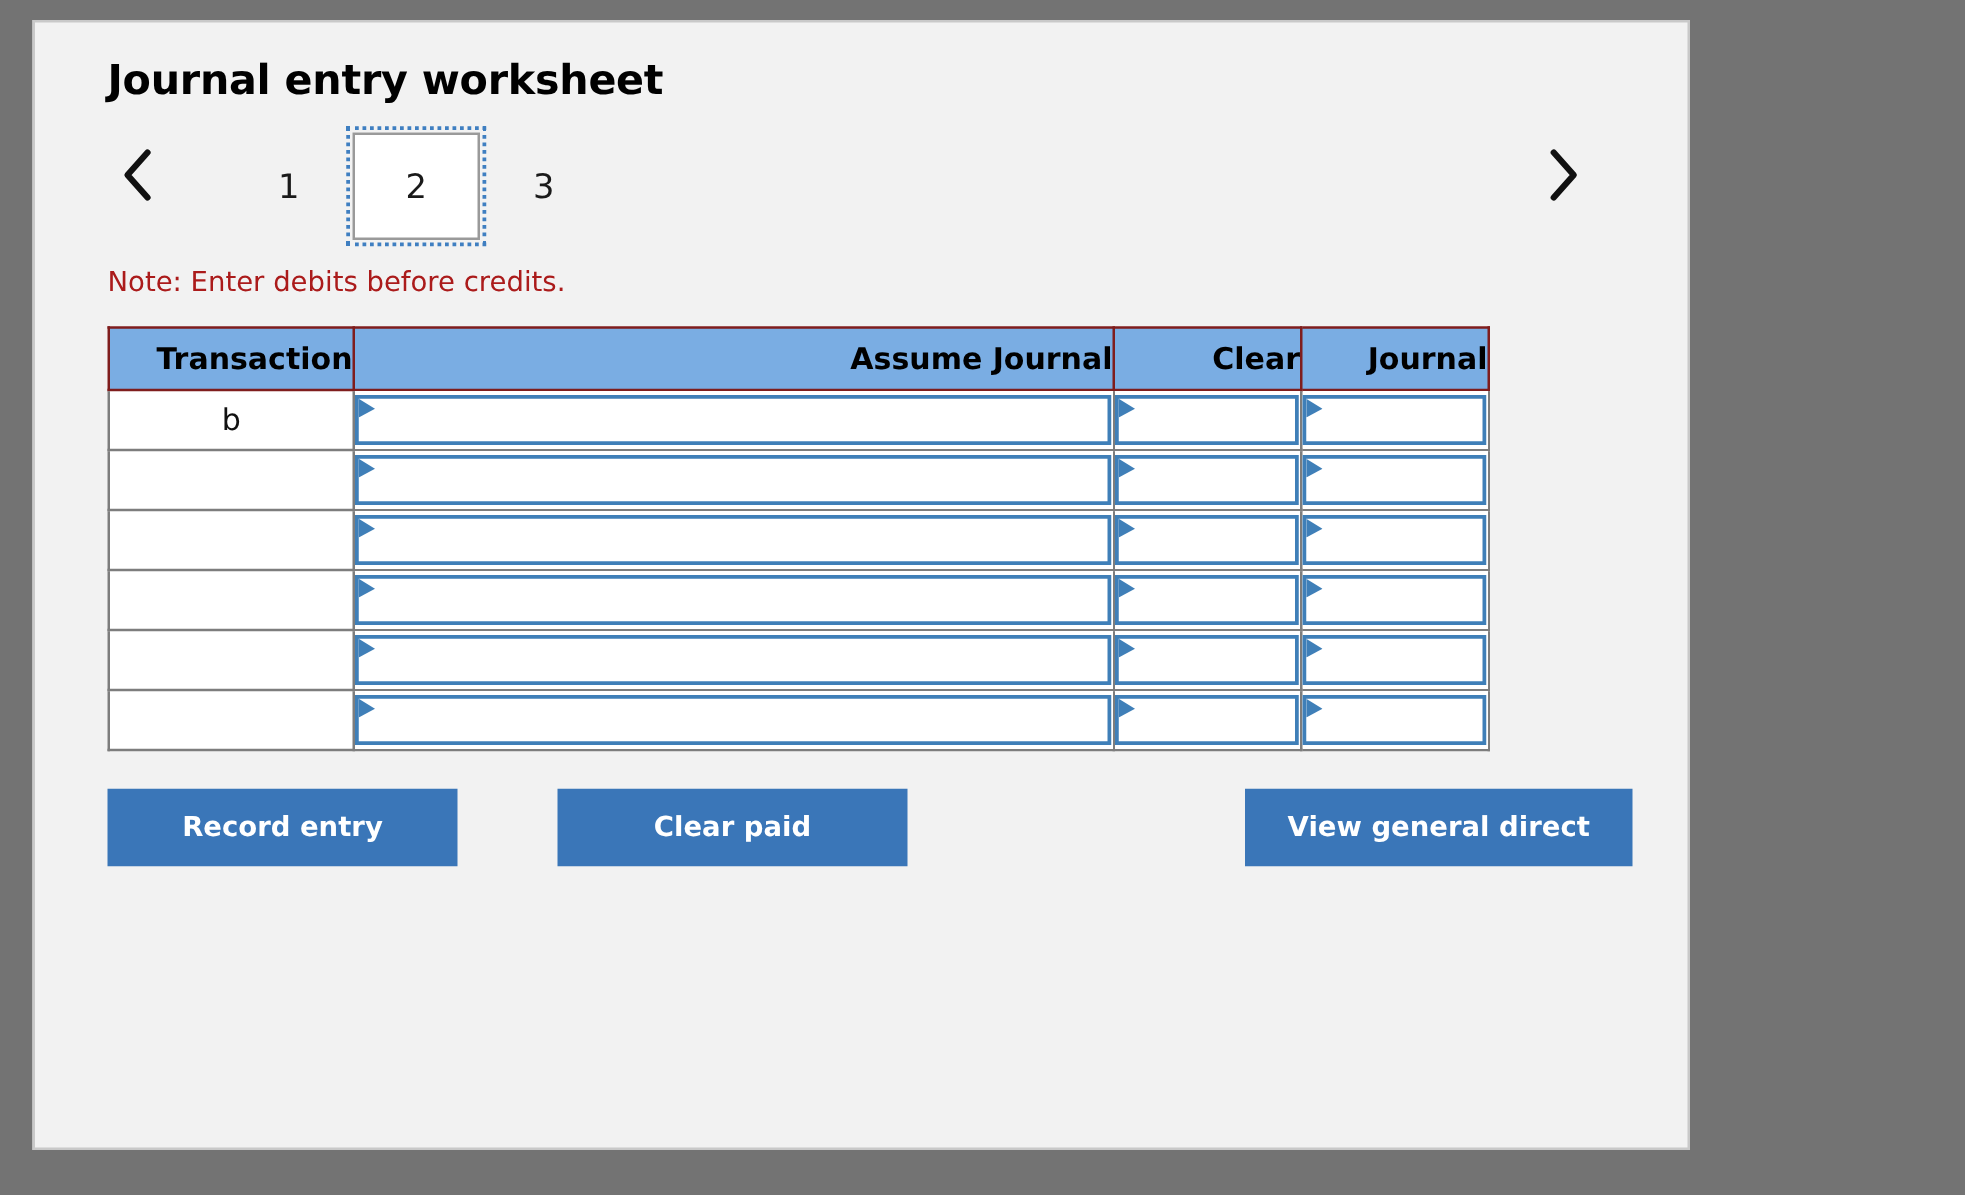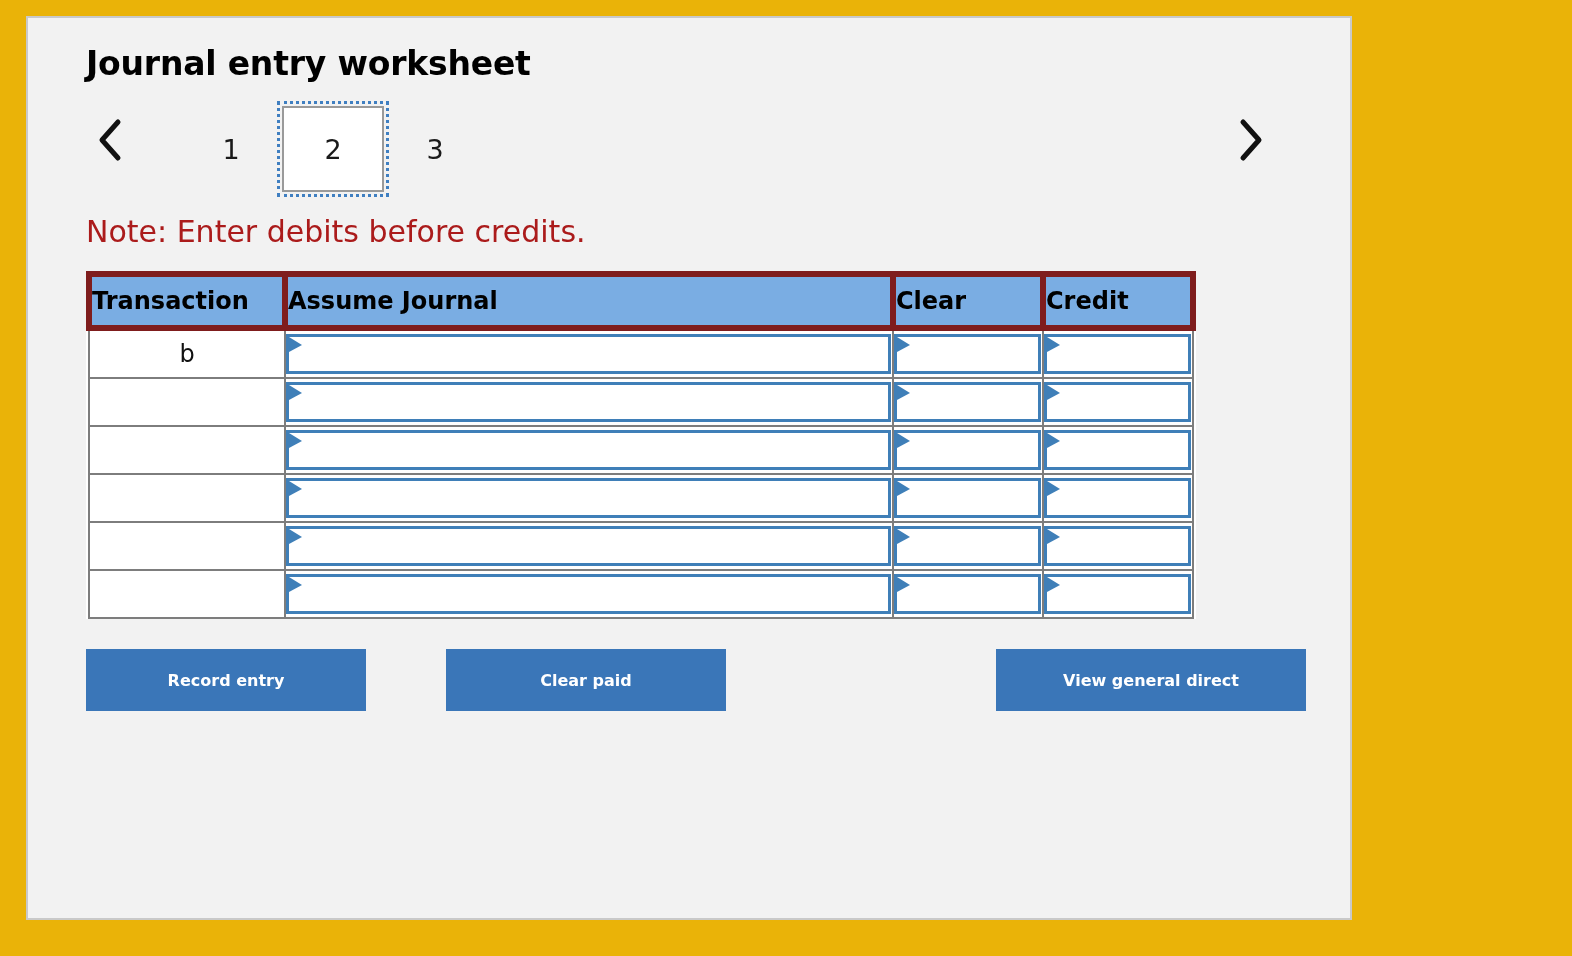--- a/index.html
+++ b/index.html
@@ -5,21 +5,21 @@
   html, body {
     margin: 0;
     padding: 0;
     background: #ffffff;
     font-family: "DejaVu Sans", "Liberation Sans", sans-serif;
   }
   #page {
     position: relative;
     width: 1572px;
     height: 956px;
-    background: #eab308;
+    background: #737373;
     overflow: hidden;
   }
   .panel {
     position: absolute;
     left: 26px;
     top: 16px;
     width: 1326px;
     height: 904px;
     background: #f2f2f2;
     border: 2px solid #c9c9c9;
@@ -102,41 +102,41 @@
   .desc-text {
     padding: 26px 30px 0 28px;
     font-size: 25px;
     line-height: 36px;
     color: #111111;
   }
 
   .note {
     margin-top: 16px;
     margin-left: 2px;
-    font-size: 30px;
+    font-size: 22px;
     color: #ab1b1b;
   }
 
   
   .jtable {
     margin-top: 22px;
     margin-left: 2px;
     width: 1102px;
     border-collapse: collapse;
     table-layout: fixed;
     background: #ffffff;
   }
   .jtable th {
     background: #7aade3;
-    border: 6px solid #7f1d1d;
+    border: 2px solid #7f1d1d;
     height: 48px;
     font-size: 24px;
     font-weight: bold;
     color: #000000;
-    text-align: left;
+    text-align: right;
     padding: 0;
   }
   .jtable td {
     border: 2px solid #7d7d7d;
     height: 46px;
     padding: 0;
     vertical-align: middle;
     background: #ffffff;
   }
   .col-trans { width: 196px; }
@@ -186,21 +186,21 @@
     margin-top: 30px;
     margin-left: 2px;
     height: 62px;
   }
   .btn {
     position: absolute;
     top: 0;
     height: 62px;
     background: #3a76b8;
     color: #ffffff;
-    font-size: 16px;
+    font-size: 22px;
     font-weight: bold;
     border: none;
     display: flex;
     align-items: center;
     justify-content: center;
     cursor: pointer;
     font-family: "DejaVu Sans", "Liberation Sans", sans-serif;
   }
   .btn-record { left: 0px;   width: 280px; }
   .btn-clear  { left: 360px; width: 280px; }
@@ -243,21 +243,21 @@
           <col class="col-trans">
             <col class="col-gj">
             <col class="col-deb">
             <col class="col-cred">
         </colgroup>
         <thead>
           <tr>
             <th>Transaction</th>
             <th>Assume Journal</th>
             <th>Clear</th>
-            <th>Credit</th>
+            <th>Journal</th>
           </tr>
         </thead>
         <tbody>
           <tr>
             <td class="trans-cell">b</td>
             <td class="sel-cell">
               <div class="sel">
                 <span class="sel-arrow"></span>
                 <span></span>
               </div>

